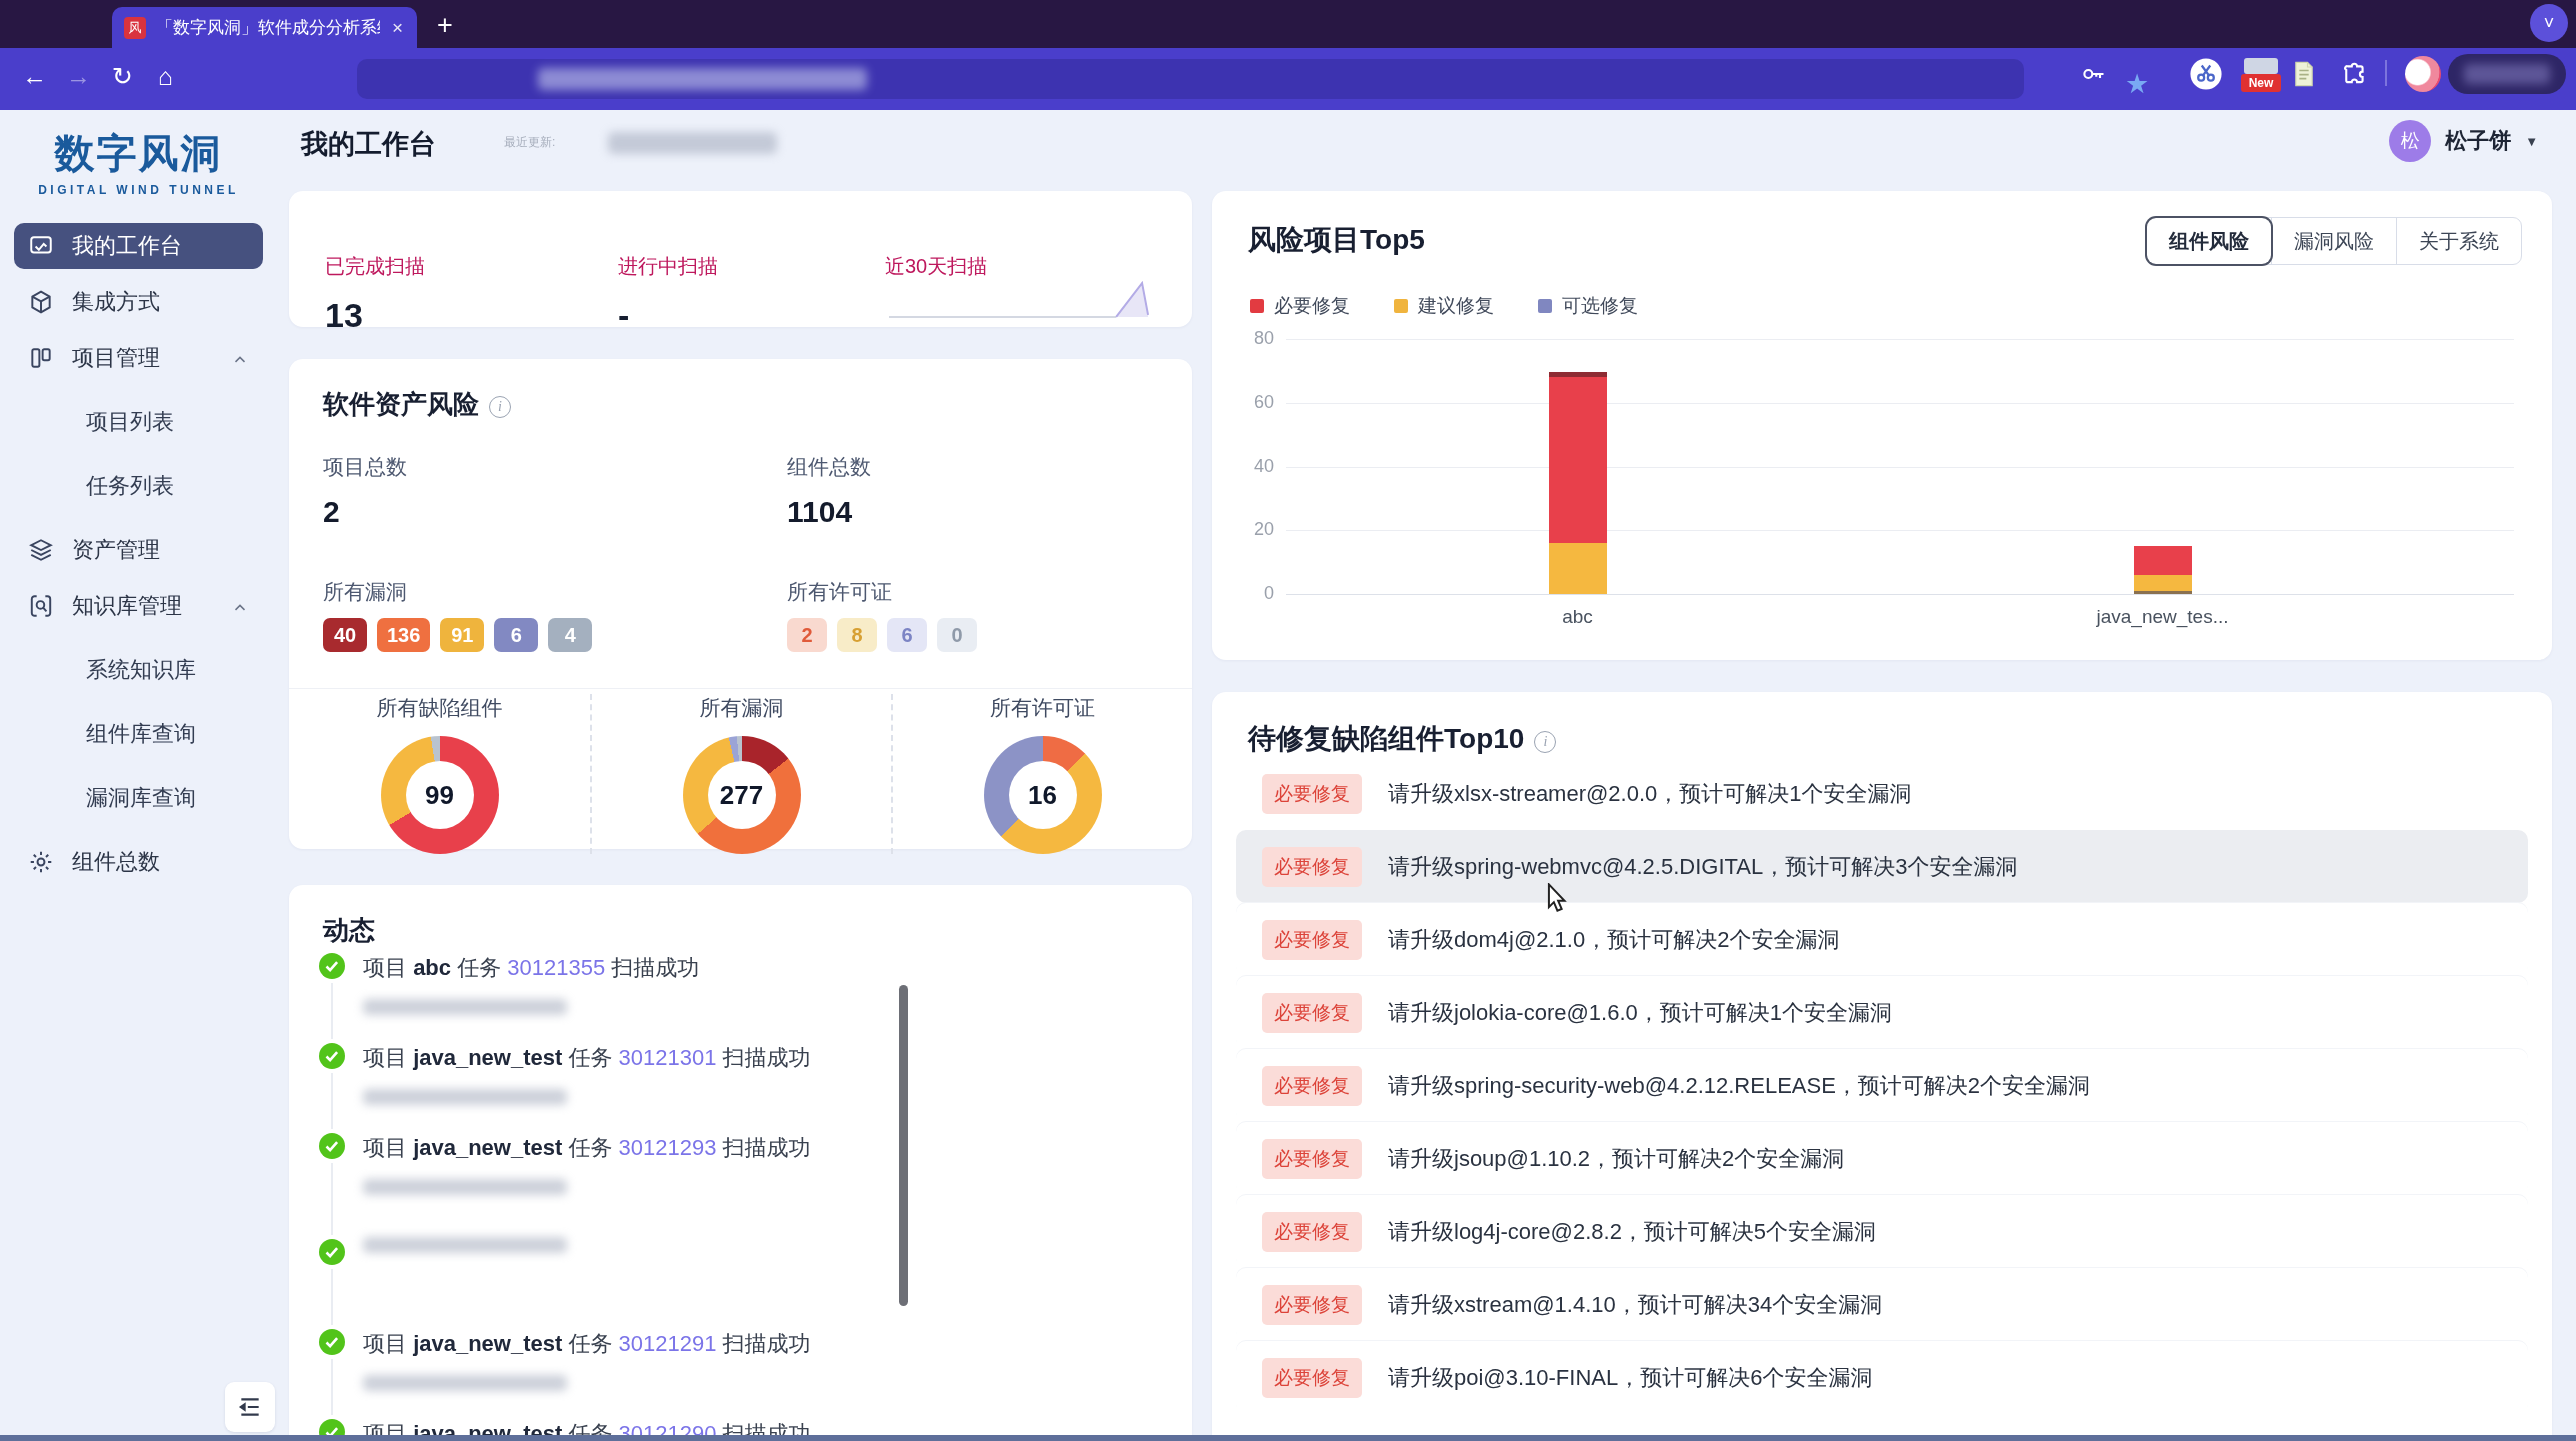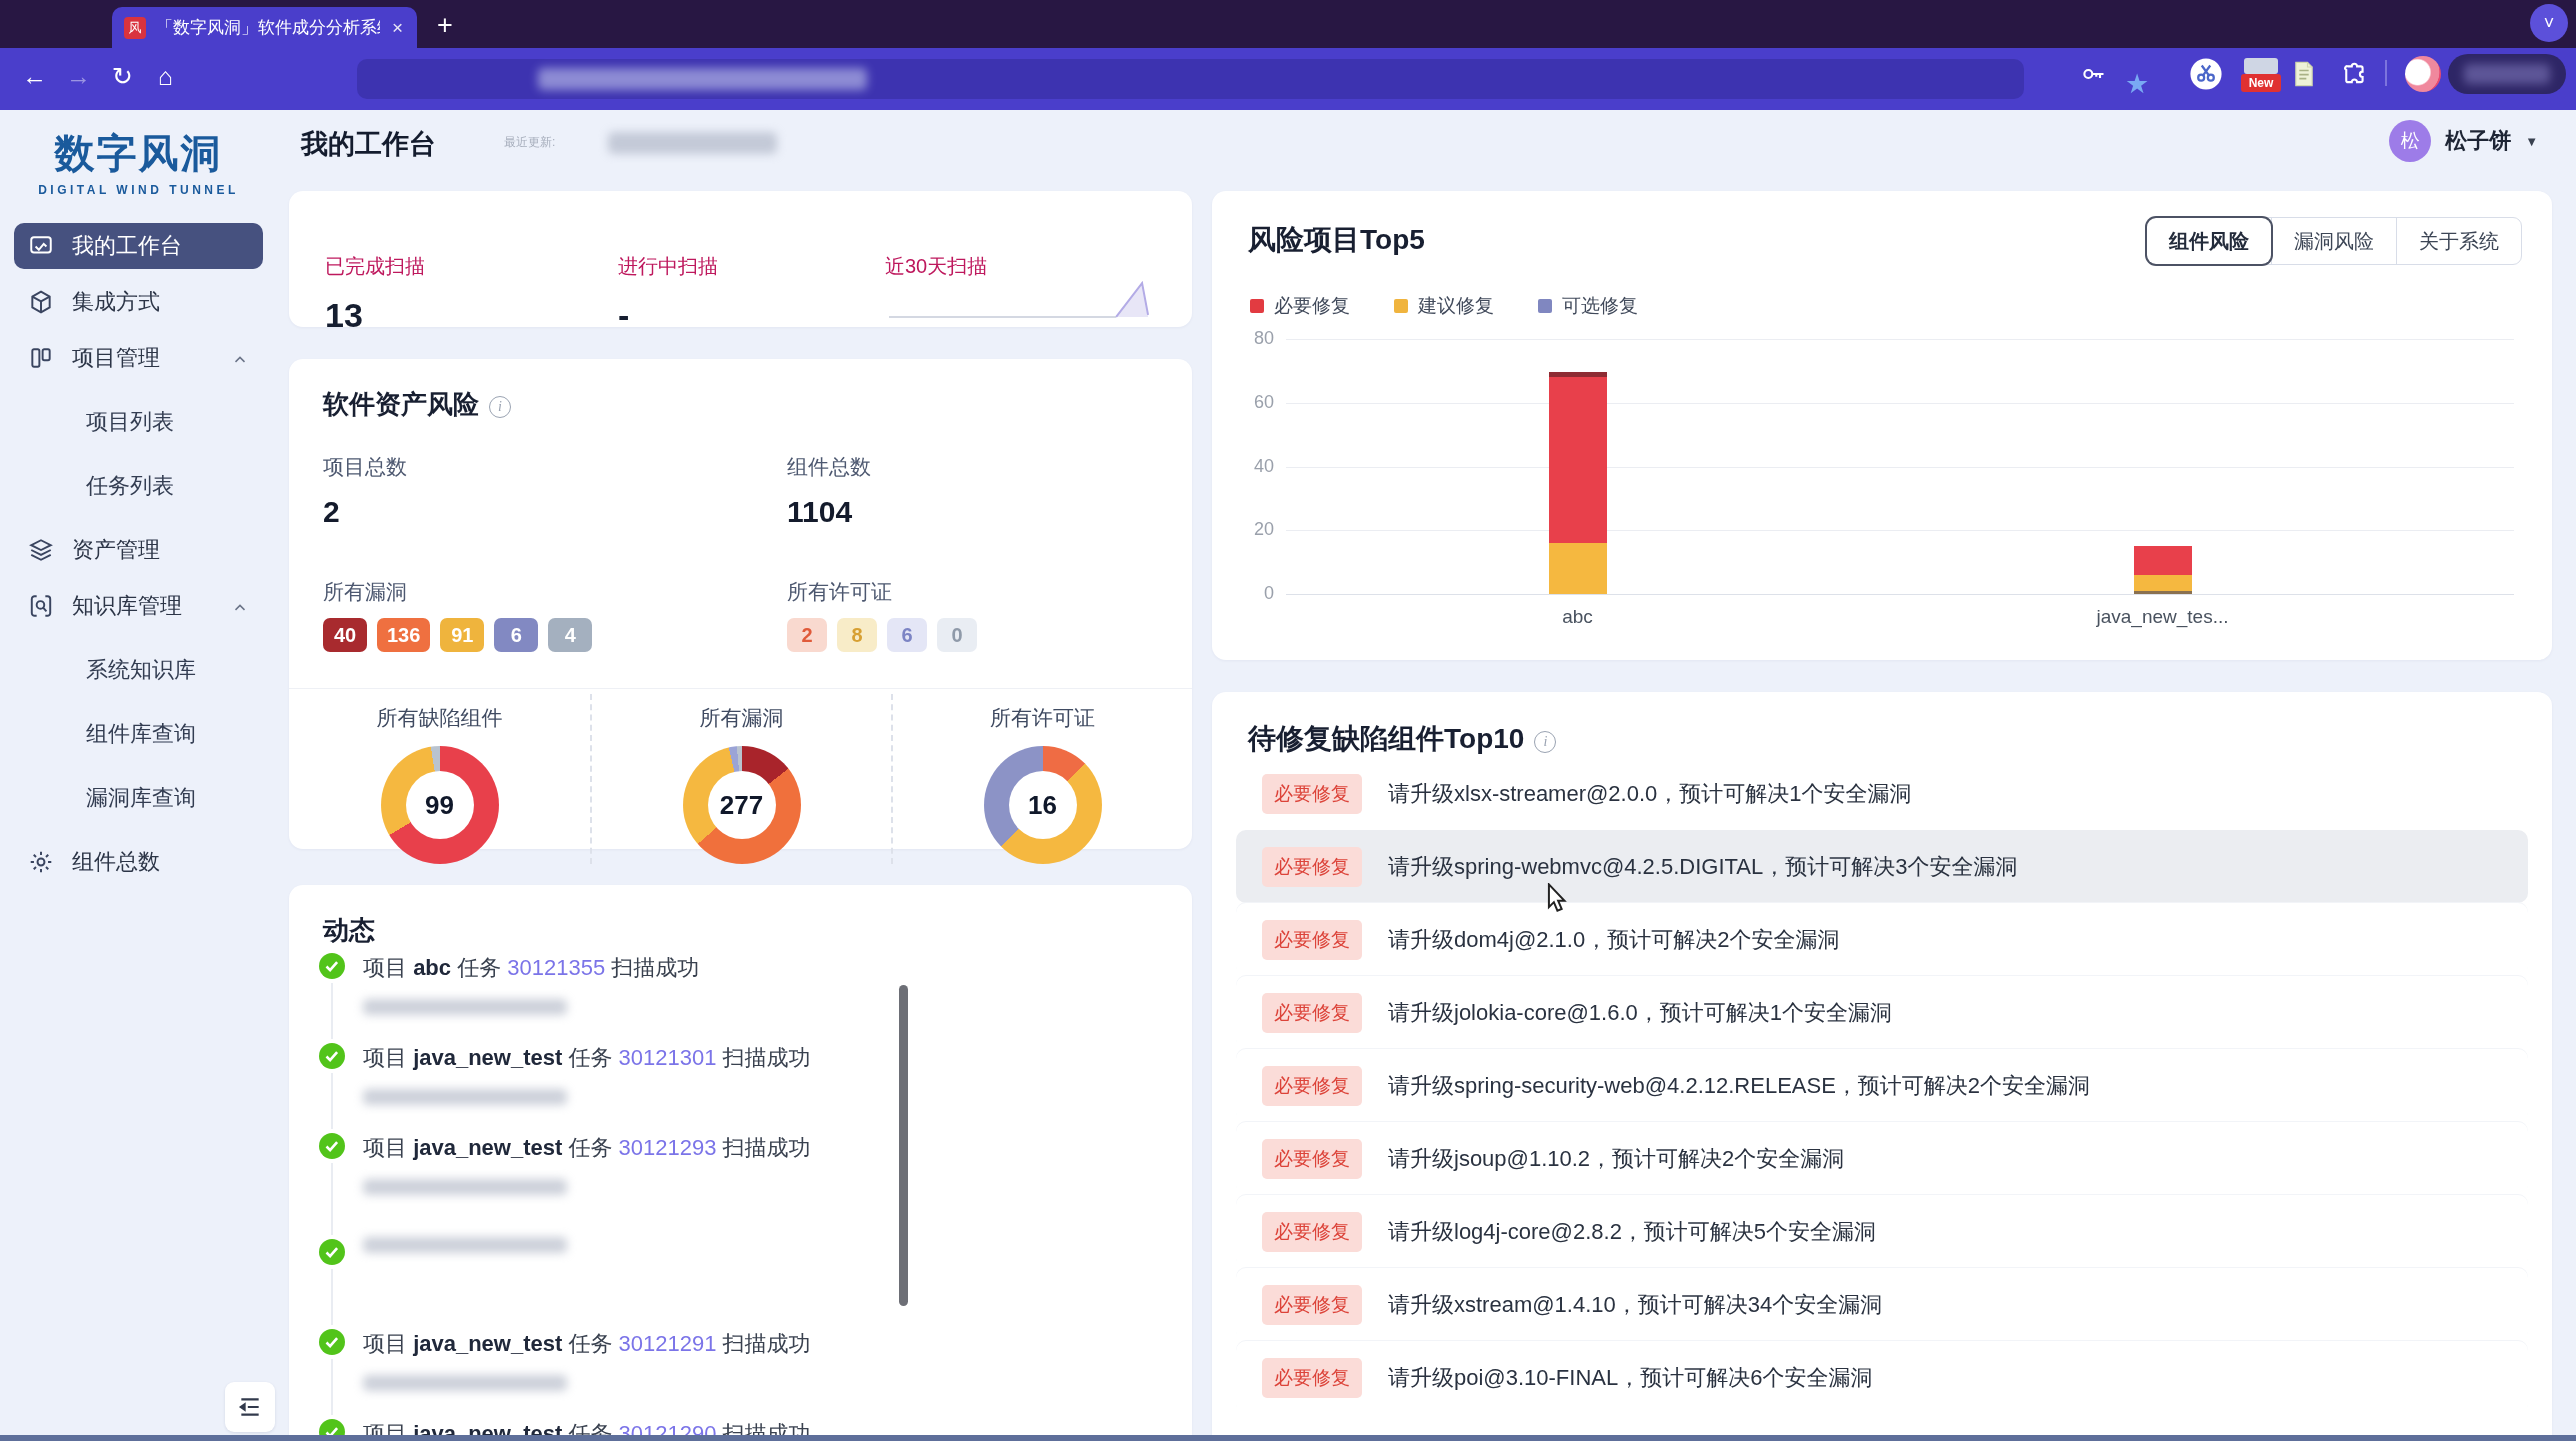--- a/index.html
+++ b/index.html
@@ -76,21 +76,21 @@
              font-style:italic; font-family:"Liberation Serif",serif; }
   .mini-label { font-size:21px; color:#4d5870; }
   .mini-value { margin-top:14px; font-size:30px; font-weight:bold; color:#141b2c; }
   .pill-row { display:flex; gap:10px; margin-top:12px; }
   .pill { min-width:44px; height:34px; padding:0 10px; border-radius:7px; font-size:20px; font-weight:bold;
           display:flex; align-items:center; justify-content:center; }
   .asset-divider { position:absolute; left:0; top:329px; width:100%; border-top:1px solid #eef0f5; }
   .donut-row { position:absolute; left:0; top:335px; width:100%; display:flex; }
   .donut-cell { width:301px; text-align:center; position:relative; }
   .donut-cell + .donut-cell { border-left:2px dashed #dde1ea; }
-  .donut-title { font-size:21px; color:#3f4a61; margin-top:10px; }
+  .donut-title { font-size:21px; color:#3f4a61; margin-top:0; }
   .donut { width:118px; height:118px; border-radius:50%; margin:14px auto 0; position:relative; }
   .donut::after { content:""; position:absolute; inset:25px; background:#fff; border-radius:50%; }
   .donut-num { position:absolute; inset:0; z-index:2; display:flex; align-items:center; justify-content:center;
                font-size:26px; font-weight:bold; color:#10182a; }
   
   .act-wrap { position:absolute; left:30px; top:66px; right:40px; bottom:0; }
   .act-line { position:absolute; left:12px; top:30px; bottom:10px; width:2px; background:#e9ecf2; }
   .act-item { position:relative; padding-left:44px; height:90px; }
   .act-check { position:absolute; left:0; top:2px; width:26px; height:26px; border-radius:50%;
                background:#52c41a; box-shadow:0 0 0 4px #fff; }

